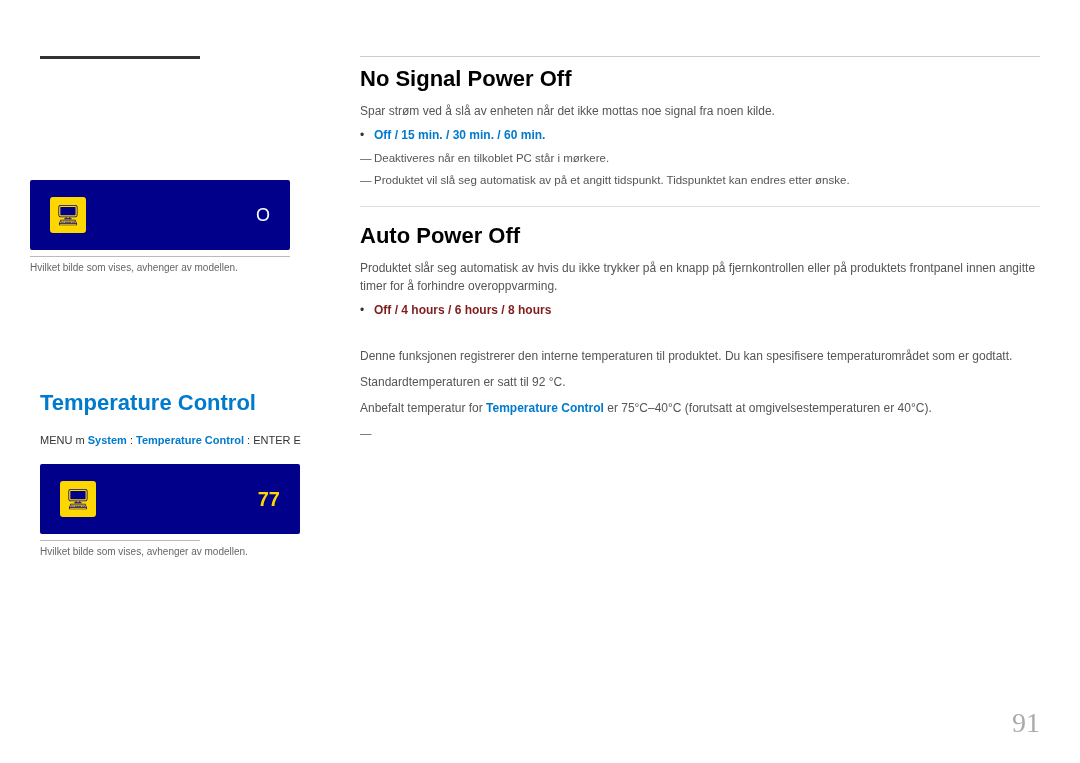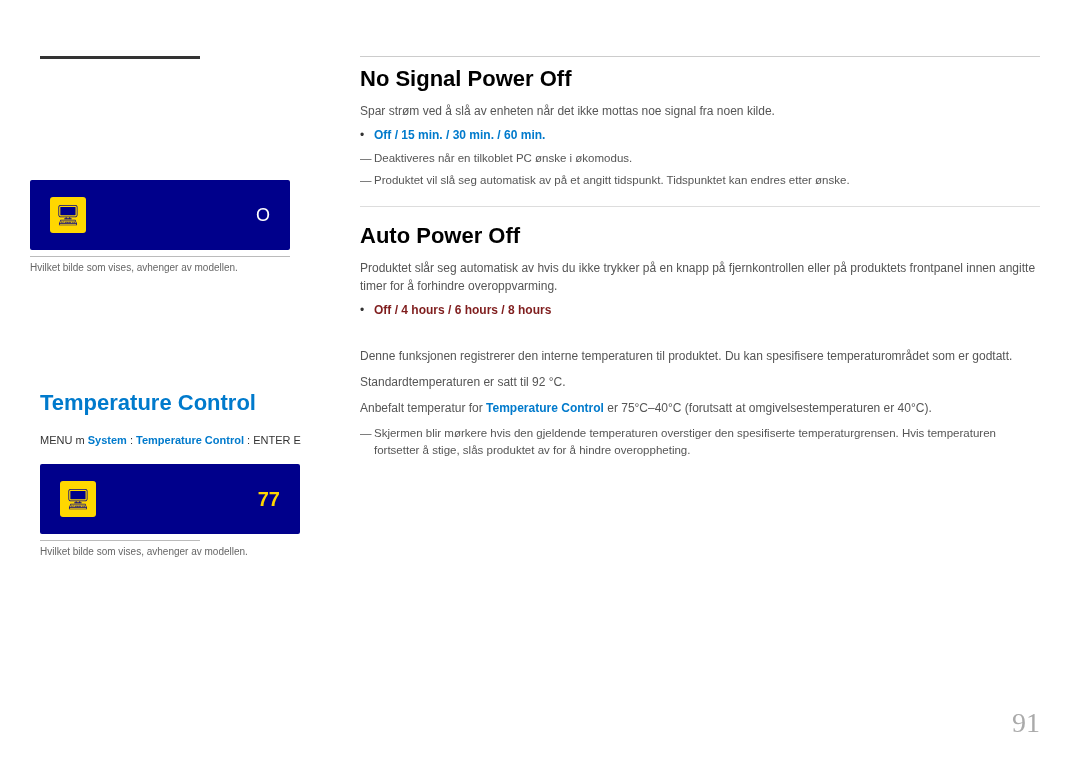--- a/index.html
+++ b/index.html
@@ -108,21 +108,21 @@
     <h2 style="font-size:22px; font-weight:bold; color:#000; margin-bottom:10px;">No Signal Power Off</h2>
     <p style="font-size:12px; color:#555; margin-bottom:8px; line-height:1.5;">Spar strøm ved å slå av enheten når det ikke mottas noe signal fra noen kilde.</p>
     <ul style="list-style:none; margin-bottom:8px;">
       <li style="font-size:12px; padding-left:14px; position:relative; margin-bottom:4px;">
         <span style="position:absolute; left:0;">•</span>
         <span style="color:#007ACC; font-weight:bold;">Off / 15 min. / 30 min. / 60 min.</span>
       </li>
     </ul>
     <div style="font-size:11.5px; color:#555; padding-left:14px; position:relative; margin-bottom:5px; line-height:1.5;">
       <span style="position:absolute; left:0;">—</span>
-      <span>Deaktiveres når en tilkoblet PC ønske i økomodus.</span>
+      <span>Deaktiveres når en tilkoblet PC står i mørkere.</span>
     </div>
     <div style="font-size:11.5px; color:#555; padding-left:14px; position:relative; margin-bottom:5px; line-height:1.5;">
       <span style="position:absolute; left:0;">—</span>
       <span>Produktet vil slå seg automatisk av på et angitt tidspunkt. Tidspunktet kan endres etter ønske.</span>
     </div>
   </div>
 
   <div style="height:1px; background:#ddd; margin:16px 0;"></div>
 
   <div>
@@ -137,19 +137,18 @@
   </div>
 
   <div style="margin-top:30px;">
     <p style="font-size:12px; color:#555; margin-bottom:8px; line-height:1.5;">Denne funksjonen registrerer den interne temperaturen til produktet. Du kan spesifisere temperaturområdet som er godtatt.</p>
     <p style="font-size:12px; color:#555; margin-bottom:8px; line-height:1.5;">Standardtemperaturen er satt til 92 °C.</p>
     <p style="font-size:12px; color:#555; margin-bottom:8px; line-height:1.5;">
       <span>Anbefalt temperatur for </span><span style="color:#007ACC; font-weight:bold;">Temperature Control</span><span> er 75°C–40°C (forutsatt at omgivelsestemperaturen er 40°C).</span>
     </p>
     <div style="font-size:11.5px; color:#555; padding-left:14px; position:relative; line-height:1.5;">
       <span style="position:absolute; left:0;">—</span>
-      <span>Skjermen blir mørkere hvis den gjeldende temperaturen overstiger den spesifiserte temperaturgrensen. Hvis temperaturen fortsetter å stige, slås produktet av for å hindre overoppheting.</span>
     </div>
   </div>
 
 </div>
 
 <div style="position:absolute; bottom:24px; right:40px; font-size:28px; color:#aaa; font-weight:300;font-family:Liberation Serif, serif;">91</div>
 
 </body></html>

